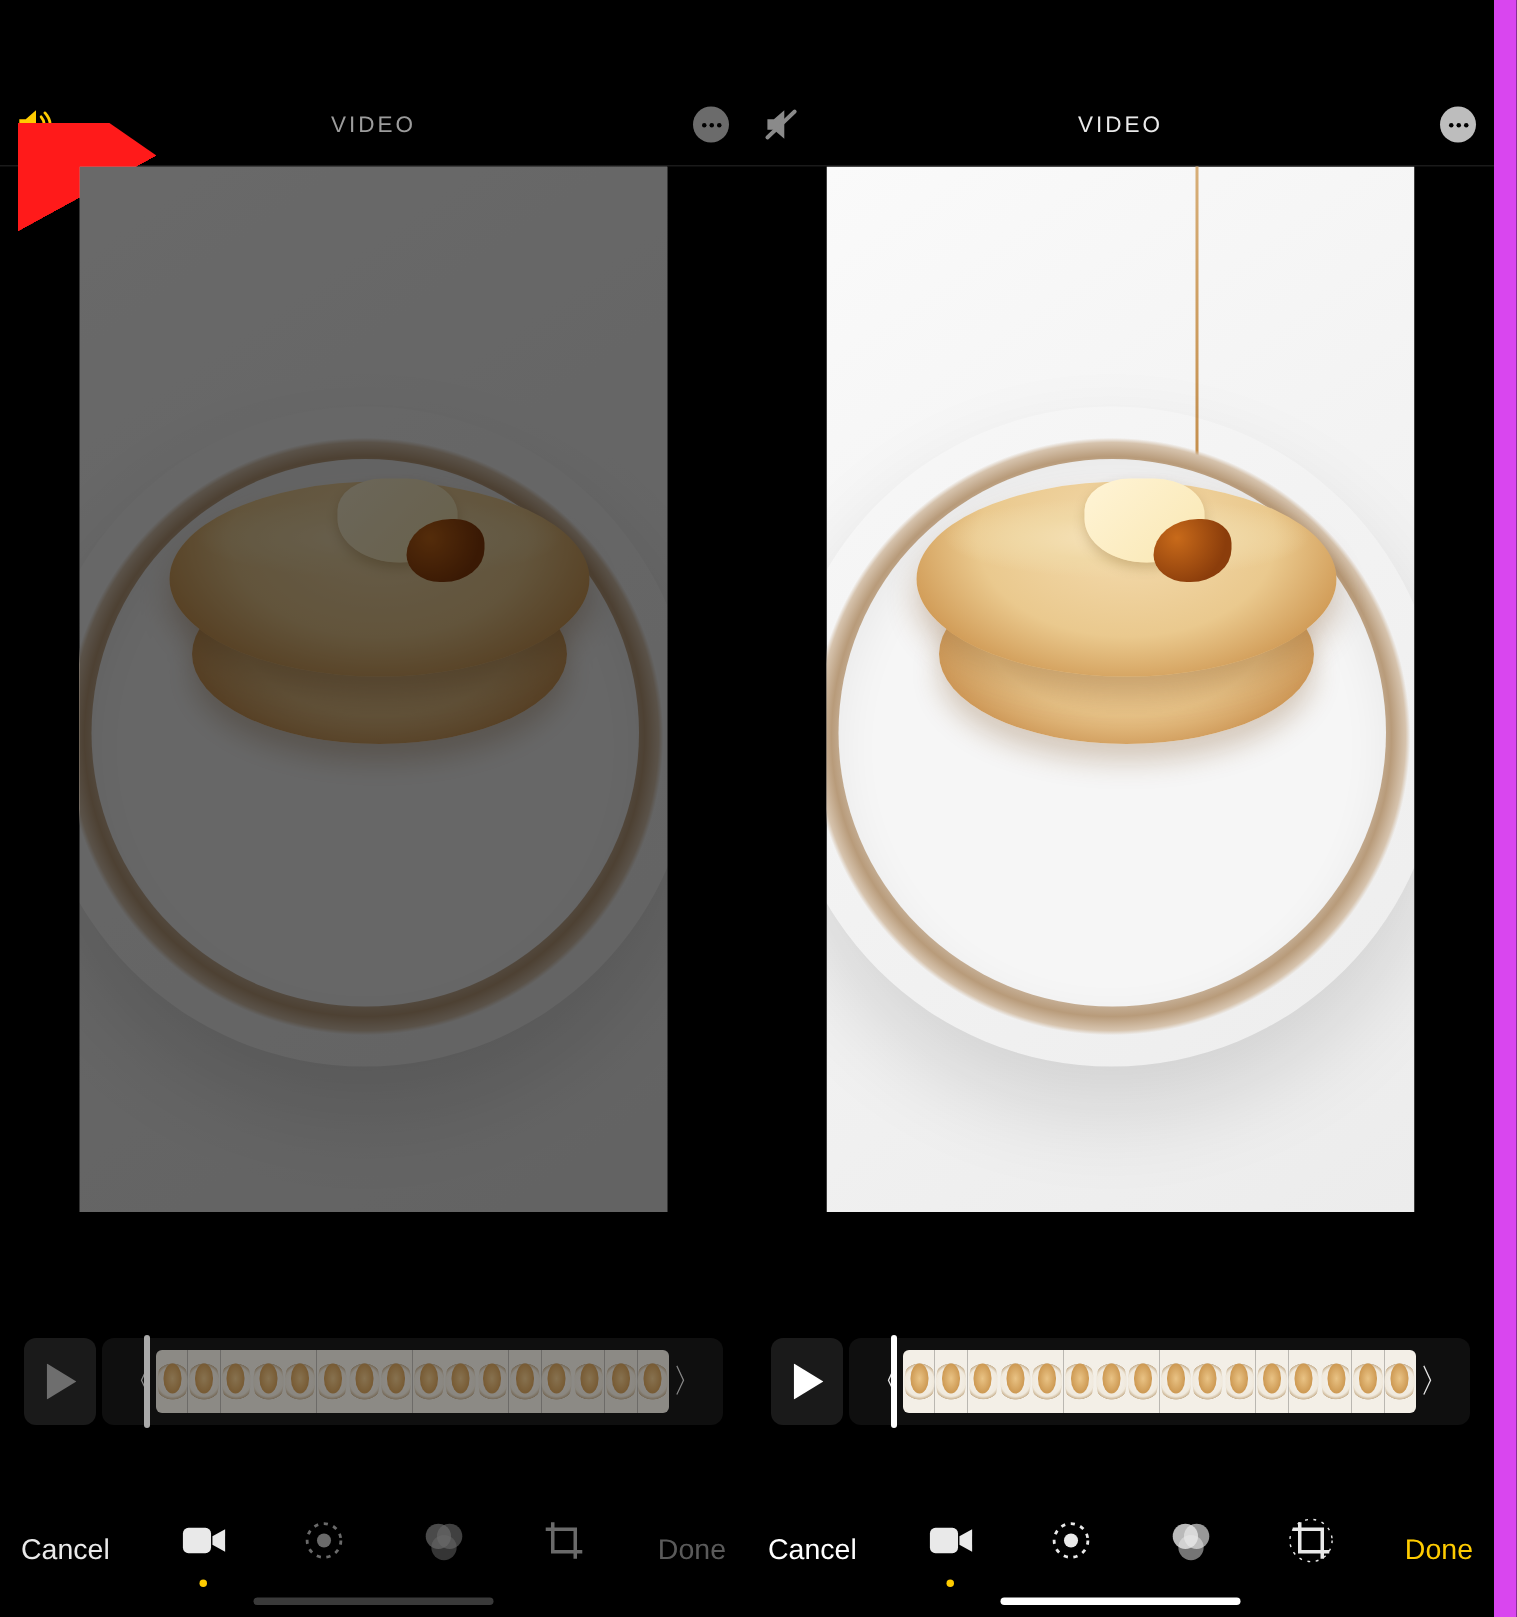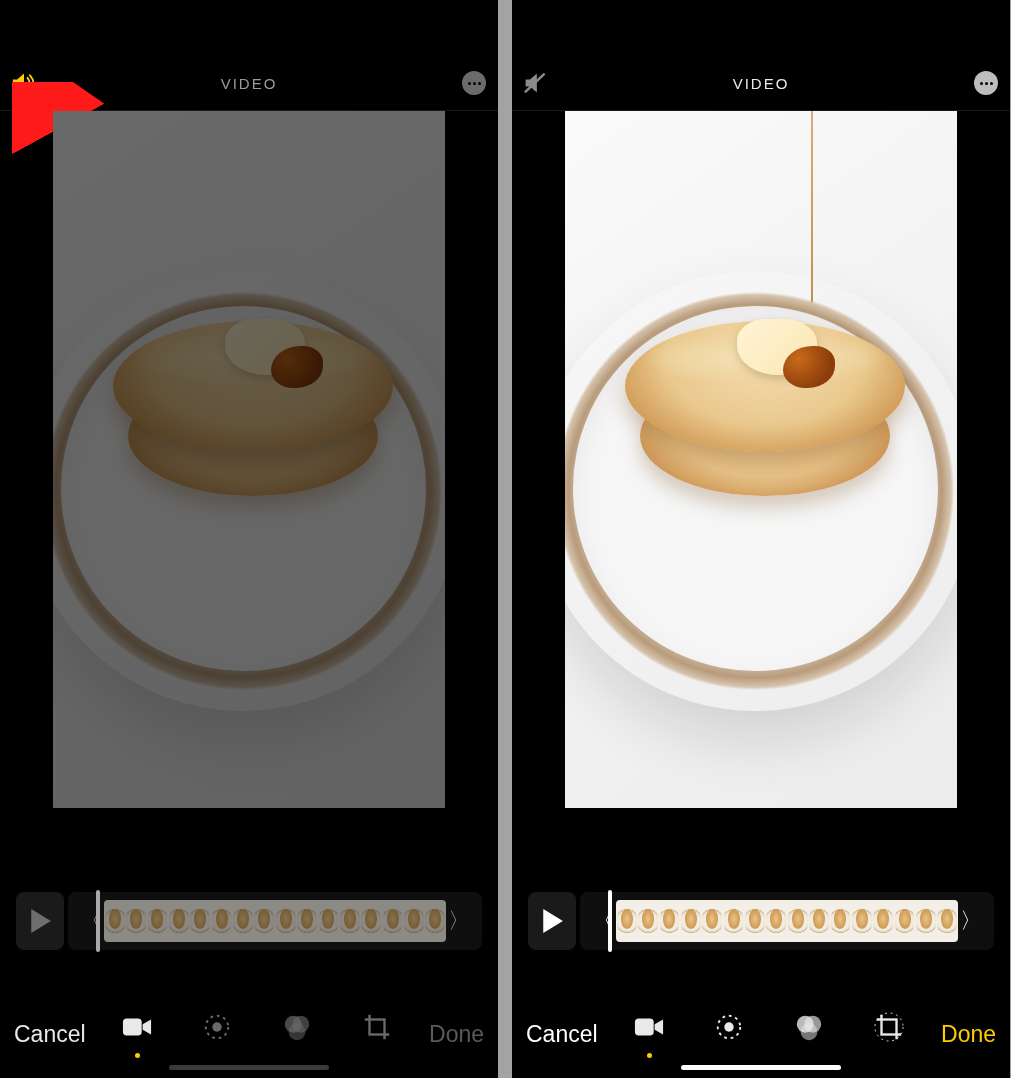--- a/index.html
+++ b/index.html
@@ -1,16 +1,16 @@
 <!DOCTYPE html>
 <html><head>
 <meta charset="utf-8">
 <style>
   html,body{margin:0;padding:0;background:#000;font-family:-apple-system,Helvetica,Arial,sans-serif;color:#fff;overflow:hidden}
-  .stage{width:1011px;height:1078px;background:#a3a3a3;display:flex;gap:14px;}
+  .stage{width:1011px;height:1078px;background:#d946ef;display:flex;}
   .screen{flex:1;height:1078px;background:#000;position:relative;display:flex;flex-direction:column}
   .screen.left{max-width:498px}
   .screen.right{max-width:498px}
 
   
   .topbar{height:54px;margin-top:56px;border-bottom:1px solid #1a1a1a;display:flex;align-items:center;justify-content:space-between;padding:0 10px}
   .title{font-size:15px;letter-spacing:2px;color:#9c9c9c;font-weight:500}
   .icon-btn{width:28px;height:28px;display:flex;align-items:center;justify-content:center}
   .more{width:24px;height:24px;border-radius:50%;background:#6b6b6b;display:flex;align-items:center;justify-content:center;gap:2px}
   .more span{width:3px;height:3px;border-radius:50%;background:#000}
@@ -46,21 +46,21 @@
   .thumb{flex:1;min-width:20px;height:42px;position:relative;background:#f3efe7}
   .thumb::before{content:"";position:absolute;left:4%;right:4%;top:10%;bottom:10%;border-radius:50%;background:radial-gradient(circle,#f6f6f6 0%,#f0e9dc 50%,#cbb595 60%,transparent 62%)}
   .thumb::after{content:"";position:absolute;left:22%;right:22%;top:22%;bottom:32%;border-radius:50%;background:radial-gradient(ellipse,#e9c385,#c1873d)}
   .screen.left .frames{opacity:.55}
   .playhead{position:absolute;top:-2px;bottom:-2px;width:4px;background:#fff;border-radius:2px}
   .screen.left .playhead{left:28px;background:#aaa}
   .screen.right .playhead{left:28px}
 
   
   .bottombar{height:88px;margin-top:40px;display:flex;align-items:center;justify-content:space-between;padding:0 14px}
-  .btn-text{font-size:23px;font-weight:400}
+  .btn-text{font-size:19px;font-weight:400}
   .done-dim{color:#5a5a5a}
   .done-bright{color:#ffcc00}
   .tools{display:flex;gap:44px;align-items:center}
   .tool{width:36px;height:44px;display:flex;flex-direction:column;align-items:center;position:relative}
   .tool.active::after{content:"";position:absolute;bottom:-2px;width:5px;height:5px;border-radius:50%;background:#ffcc00}
   .tool svg{width:30px;height:30px;fill:#e9e9e9}
   .screen.left .tool svg{fill:#6a6a6a}
   .screen.left .tool.active svg{fill:#e9e9e9}
 
   .home-ind{position:absolute;bottom:8px;left:50%;transform:translateX(-50%);width:160px;height:5px;border-radius:3px;background:#3a3a3a}

